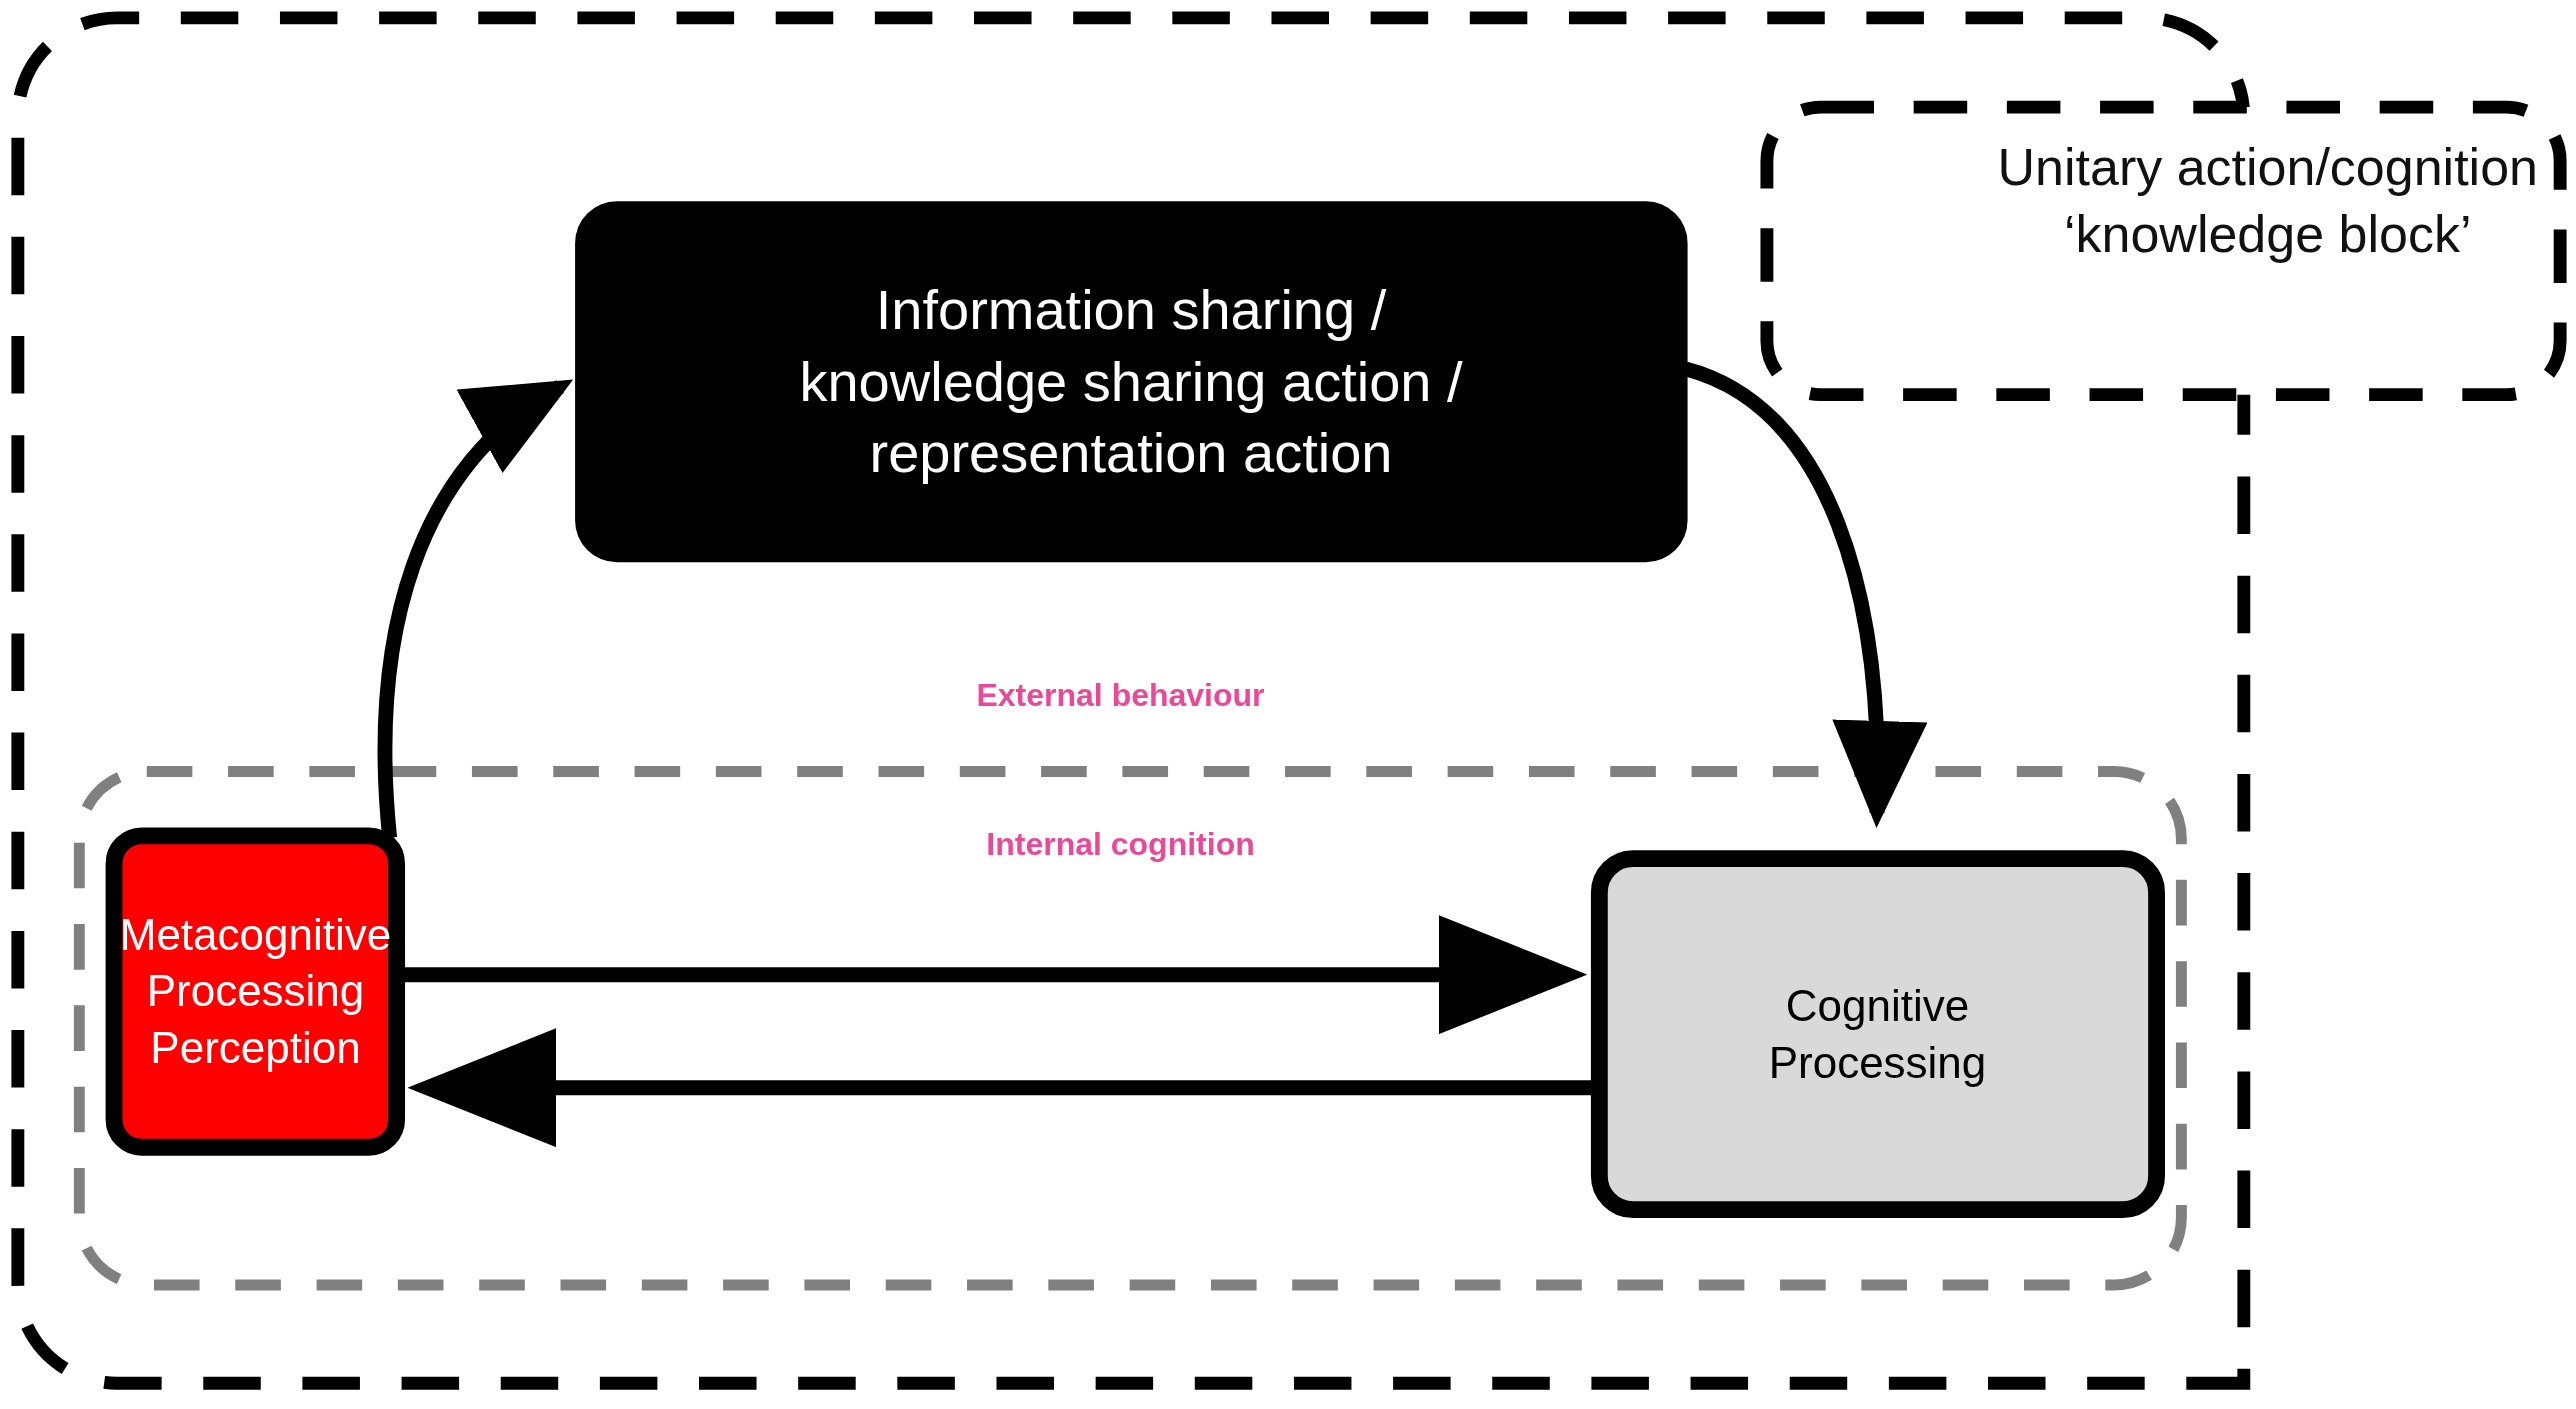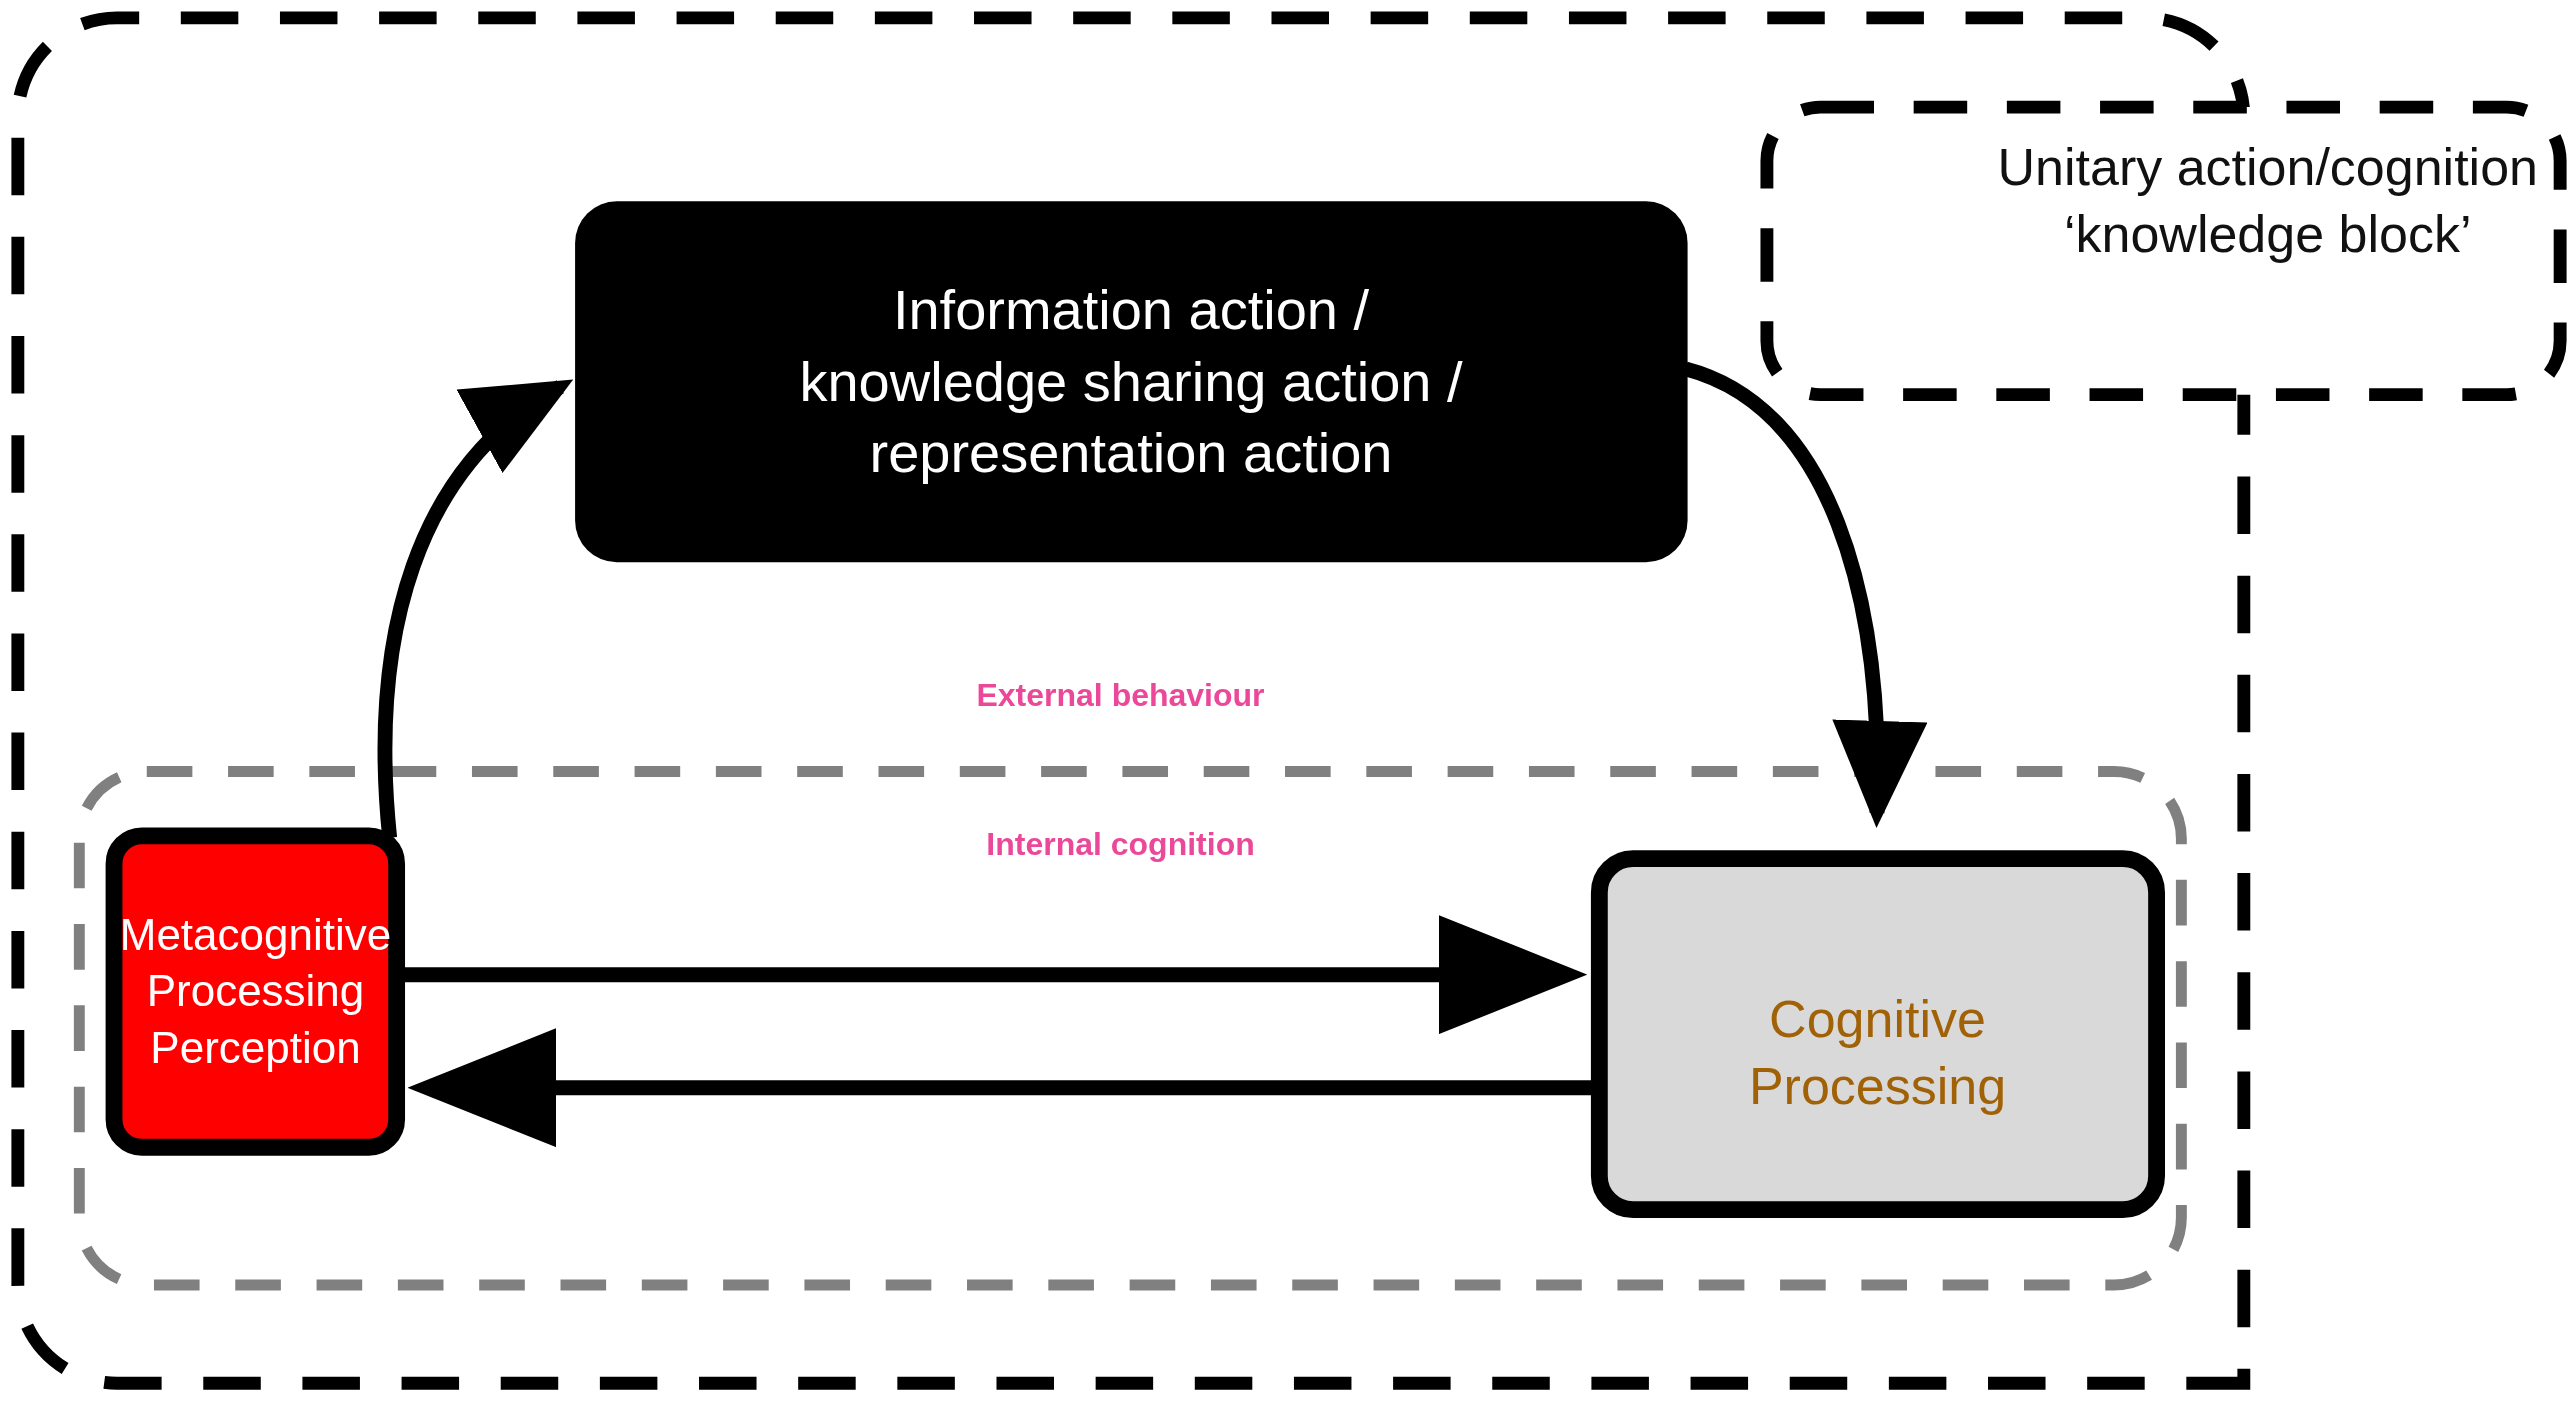--- a/index.html
+++ b/index.html
@@ -11,22 +11,22 @@
   .node-label{position:absolute;display:flex;align-items:center;justify-content:center;
               text-align:center;line-height:1.28;pointer-events:none;}
 
   
   #action-box-label{left:575px;top:201px;width:1112px;height:361px;
       color:#ffffff;font-size:56px;}
   
   #mup-box-label{left:114px;top:836px;width:283px;height:311px;
       color:#ffffff;font-size:44px;}
   
-  #cp-box-label{left:1599px;top:877px;width:557px;height:351px;
-      color:#a16207;font-size:52px;}
+  #cp-box-label{left:1599px;top:859px;width:557px;height:351px;
+      color:#000000;font-size:44px;}
   
   #bb-box-label{left:1775px;top:114px;width:763px;height:174px;
       color:#111111;font-size:52px;justify-content:flex-end;}
 
   .band-label{position:absolute;text-align:center;font-weight:bold;color:#ec4899;
               font-size:32px;pointer-events:none;white-space:nowrap;}
   #external-behaviour-label{left:0px;top:677px;width:2241px;}
   #internal-cognition-label{left:0px;top:826px;width:2241px;}
 </style>
 </head>
@@ -67,21 +67,21 @@
 
     <path d="M 1700,372 C 1845,410 1900,600 1893,820" fill="none" stroke="#000000" stroke-width="15" stroke-linecap="butt" marker-end="url(#arrowCurve)"></path>
 
     <path d="M 400,983 L 1580,983" fill="none" stroke="#000000" stroke-width="15" stroke-linecap="butt" marker-end="url(#arrowBig)"></path>
 
     <path d="M 1614,1097 L 432,1097" fill="none" stroke="#000000" stroke-width="15" stroke-linecap="butt" marker-end="url(#arrowBig)"></path>
   </svg>
 
   <div class="node-label" id="action-box-label">
     <div>
-      <div>Information action /</div>
+      <div>Information sharing /</div>
       <div>knowledge sharing action /</div>
       <div>representation action</div>
     </div>
   </div>
 
   <div class="node-label" id="mup-box-label">
     <div>
       <div>Metacognitive</div>
       <div>Processing</div>
       <div>Perception</div>

